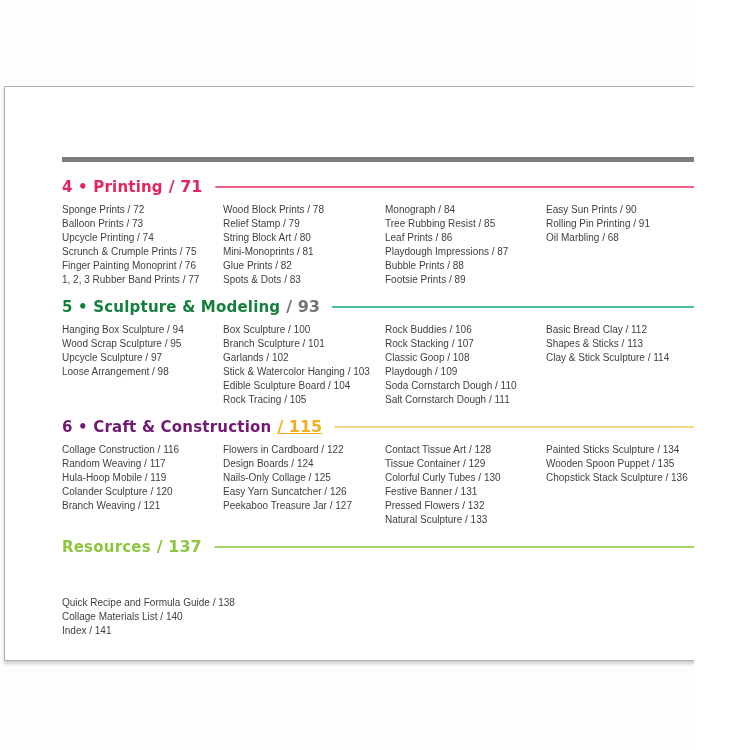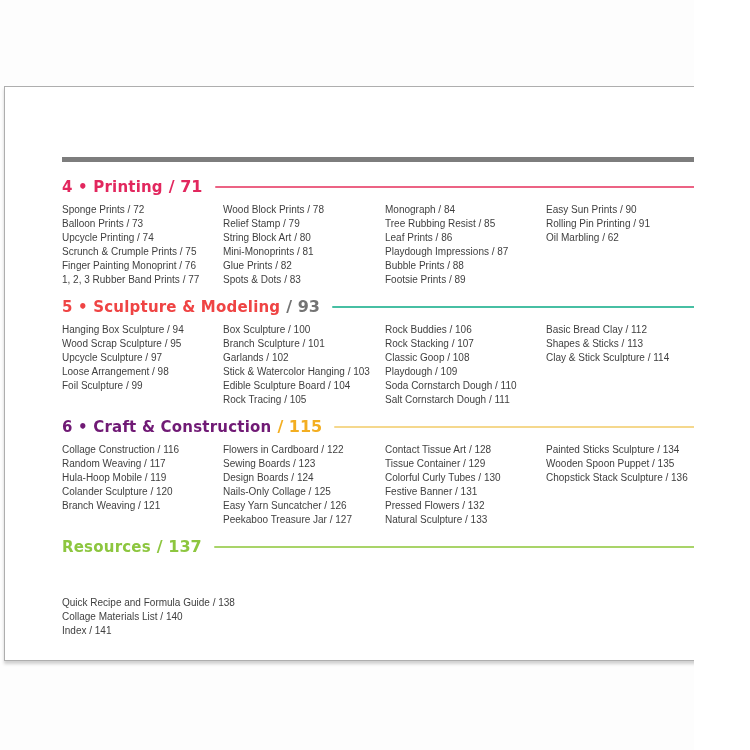--- a/index.html
+++ b/index.html
@@ -112,38 +112,37 @@
                 <div class="toc-item">Monograph / 84</div>
                 <div class="toc-item">Tree Rubbing Resist / 85</div>
                 <div class="toc-item">Leaf Prints / 86</div>
                 <div class="toc-item">Playdough Impressions / 87</div>
                 <div class="toc-item">Bubble Prints / 88</div>
                 <div class="toc-item">Footsie Prints / 89</div>
               </div>
               <div class="col">
                 <div class="toc-item">Easy Sun Prints / 90</div>
                 <div class="toc-item">Rolling Pin Printing / 91</div>
-                <div class="toc-item">Oil Marbling / 62</div>
-              </div>
-            </div>
-  </section>
-
-  <section class="toc-section">
-    <h2 class="heading">
-      <span class="h-title" style="color: #ef4444;">5 • Sculpture &amp; Modeling</span>
+                <div class="toc-item">Oil Marbling / 68</div>
+              </div>
+            </div>
+  </section>
+
+  <section class="toc-section">
+    <h2 class="heading">
+      <span class="h-title" style="color: #15803d;">5 • Sculpture &amp; Modeling</span>
       <span class="h-page" style="color: #737373;">/ 93</span>
       <span class="h-rule" style="background: rgb(71, 191, 163);"></span>
     </h2>
     <div class="cols">
               <div class="col">
                 <div class="toc-item">Hanging Box Sculpture / 94</div>
                 <div class="toc-item">Wood Scrap Sculpture / 95</div>
                 <div class="toc-item">Upcycle Sculpture / 97</div>
                 <div class="toc-item">Loose Arrangement / 98</div>
-                <div class="toc-item">Foil Sculpture / 99</div>
               </div>
               <div class="col">
                 <div class="toc-item">Box Sculpture / 100</div>
                 <div class="toc-item">Branch Sculpture / 101</div>
                 <div class="toc-item">Garlands / 102</div>
                 <div class="toc-item">Stick &amp; Watercolor Hanging / 103</div>
                 <div class="toc-item">Edible Sculpture Board / 104</div>
                 <div class="toc-item">Rock Tracing / 105</div>
               </div>
               <div class="col">
@@ -158,34 +157,33 @@
                 <div class="toc-item">Basic Bread Clay / 112</div>
                 <div class="toc-item">Shapes &amp; Sticks / 113</div>
                 <div class="toc-item">Clay &amp; Stick Sculpture / 114</div>
               </div>
             </div>
   </section>
 
   <section class="toc-section">
     <h2 class="heading">
       <span class="h-title" style="color: #701a75;">6 • Craft &amp; Construction</span>
-      <span class="h-page" style="color: rgb(243, 174, 33);">/ 115</span>
+      <span class="h-page" style="color: rgb(243, 174, 33); text-decoration: underline;">/ 115</span>
       <span class="h-rule" style="background: rgb(245, 216, 141);"></span>
     </h2>
     <div class="cols">
               <div class="col">
                 <div class="toc-item">Collage Construction / 116</div>
                 <div class="toc-item">Random Weaving / 117</div>
                 <div class="toc-item">Hula-Hoop Mobile / 119</div>
                 <div class="toc-item">Colander Sculpture / 120</div>
                 <div class="toc-item">Branch Weaving / 121</div>
               </div>
               <div class="col">
                 <div class="toc-item">Flowers in Cardboard / 122</div>
-                <div class="toc-item">Sewing Boards / 123</div>
                 <div class="toc-item">Design Boards / 124</div>
                 <div class="toc-item">Nails-Only Collage / 125</div>
                 <div class="toc-item">Easy Yarn Suncatcher / 126</div>
                 <div class="toc-item">Peekaboo Treasure Jar / 127</div>
               </div>
               <div class="col">
                 <div class="toc-item">Contact Tissue Art / 128</div>
                 <div class="toc-item">Tissue Container / 129</div>
                 <div class="toc-item">Colorful Curly Tubes / 130</div>
                 <div class="toc-item">Festive Banner / 131</div>

